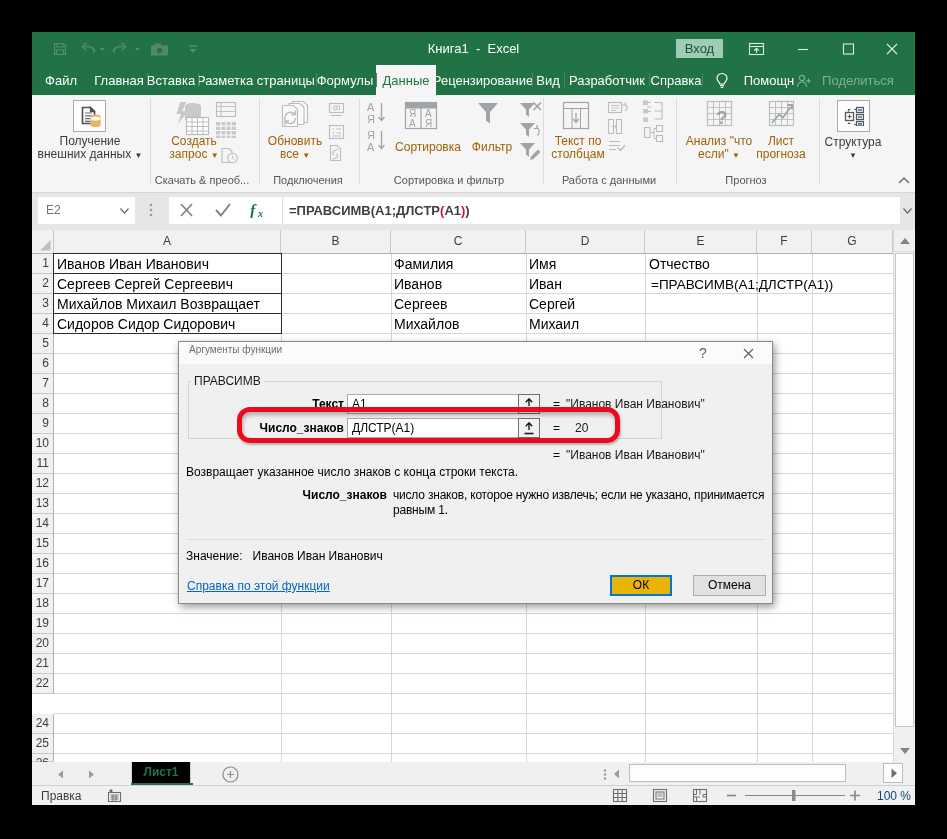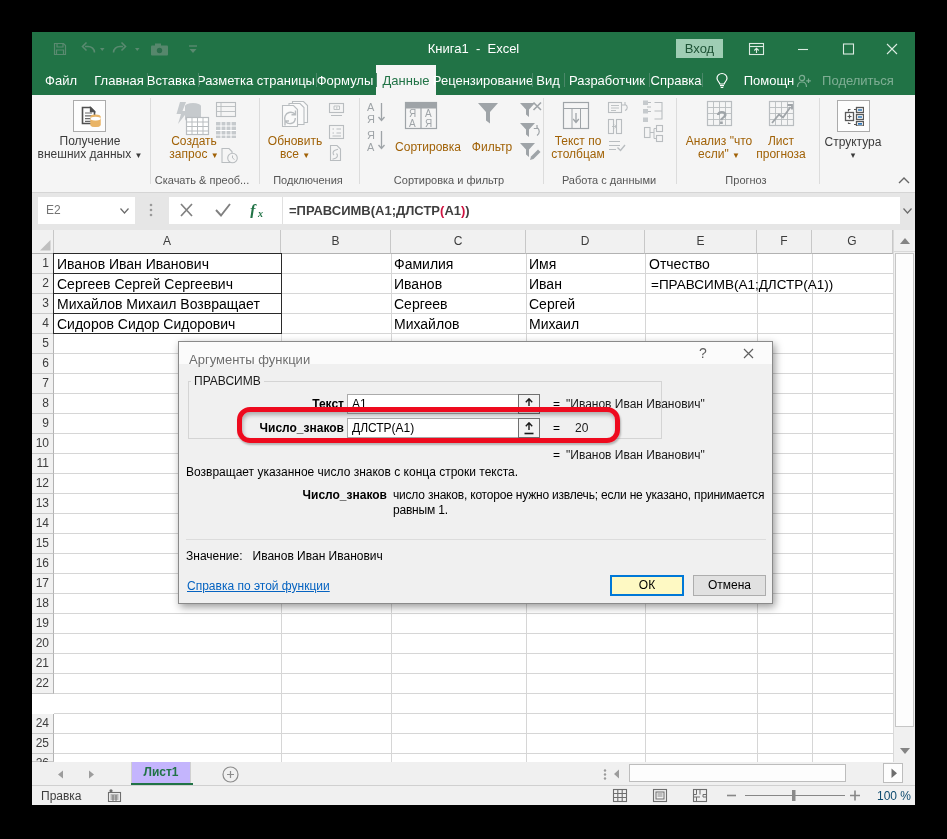--- a/index.html
+++ b/index.html
@@ -343,21 +343,21 @@
           <path d="M0 0 L10 0 L5 6 Z" fill="#848484"></path>
         </svg>
 </div>
     </div>
 
 <div id="sheetbar">
   <svg class="abs" style="left:25px;top:8px" width="45" height="9" viewBox="0 0 45 9">
     <path d="M6 0.5 L6 8.5 L1 4.5 Z" fill="#9c9c9c"></path>
     <path d="M32 0.5 L32 8.5 L37 4.5 Z" fill="#9c9c9c"></path>
   </svg>
-  <div class="abs" style="left:99px;top:0;width:60px;height:21px;background:#c4b5fd;border-left:1px solid #d0d0d0;border-right:1px solid #d0d0d0;color:#217346;font-weight:bold;text-align:center;line-height:21px;">Лист1</div>
+  <div class="abs" style="left:99px;top:0;width:60px;height:21px;background:#000000;border-left:1px solid #d0d0d0;border-right:1px solid #d0d0d0;color:#217346;font-weight:bold;text-align:center;line-height:21px;">Лист1</div>
   <div class="abs" style="left:99px;top:21px;width:62px;height:2px;background:#217346;"></div>
   <svg class="abs" style="left:190px;top:4px" width="17" height="17" viewBox="0 0 17 17" fill="none" stroke="#8c8c8c" stroke-width="1.2">
     <circle cx="8.5" cy="8.5" r="7.5"></circle>
         <path d="M8.5 5 L8.5 12 M5 8.5 L12 8.5"></path>
   </svg>
   <svg class="abs" style="left:571px;top:7px" width="4" height="11" viewBox="0 0 4 11" fill="#9a9a9a">
     <circle cx="2" cy="1.5" r="1.2"></circle>
         <circle cx="2" cy="5.5" r="1.2"></circle>
         <circle cx="2" cy="9.5" r="1.2"></circle>
   </svg>
@@ -392,21 +392,21 @@
     <path d="M19 6.5 L119 6.5" stroke-width="1"></path>
     <rect x="66" y="1" width="3.5" height="11" fill="#8a8a8a" stroke="none"></rect>
     <path d="M124 6.5 L134 6.5 M129 1.5 L129 11.5" stroke-width="1.6"></path>
   </svg>
   <div class="abs" style="left:845px;top:3px;color:#0c4a6e;">100 %</div>
 </div>
 </div>
 
 <div id="dlg">
   <div class="abs" style="left:0;top:0;width:593px;height:22px;background:#fbfbfb;"></div>
-  <div class="abs" style="left:10px;top:10px;color:#6e6e6e;font-size:13px;">Аргументы функции</div>
+  <div class="abs" style="left:10px;top:2px;color:#6e6e6e;font-size:10px;">Аргументы функции</div>
   <div class="abs" style="left:520px;top:3px;color:#5f5f5f;font-size:14px;">?</div>
   <svg class="abs" style="left:564px;top:6px" width="11" height="11" viewBox="0 0 11 11" stroke="#5f5f5f" stroke-width="1.2">
       <path d="M1 1 L10 10 M10 1 L1 10"></path>
     </svg>
   <fieldset class="abs" style="left:9px;top:32px;width:474px;height:65px;border:1px solid #d4d4d4;">
     <legend style="font-size:12px;color:#1a1a1a;padding:0 3px;margin-left:2px;">ПРАВСИМВ</legend>
   </fieldset>
   <div class="lbl" style="left:65px;top:55px;width:100px;">Текст</div>
   <div class="inp" style="top:52px;">A1</div>
   <div class="spin" style="top:52px;"><svg width="12" height="13" style="margin:3px 0 0 4px" viewBox="0 0 12 13" fill="none" stroke="#1a1a1a">
@@ -424,17 +424,17 @@
   <div class="abs" style="left:374px;top:79px;">=</div>
   <div class="abs" style="left:396px;top:79px;color:#1a1a1a;">20</div>
   <div class="abs" style="left:374px;top:106px;">=</div>
   <div class="abs" style="left:387px;top:106px;color:#1a1a1a;">"Иванов Иван Иванович"</div>
   <div class="abs" style="left:7px;top:123px;">Возвращает указанное число знаков с конца строки текста.</div>
   <div class="lbl" style="left:108px;top:146px;width:100px;">Число_знаков</div>
   <div class="abs" style="left:214px;top:146px;width:384px;line-height:15px;letter-spacing:-0.2px;">число знаков, которое нужно извлечь; если не указано, принимается равным 1.</div>
   <div class="abs" style="left:7px;top:197px;width:580px;height:1px;background:#dcdcdc;"></div>
   <div class="abs" style="left:7px;top:207px;">Значение:&nbsp;&nbsp; Иванов Иван Иванович</div>
   <div class="abs" style="left:8px;top:237px;color:#0563c1;text-decoration:underline;">Справка по этой функции</div>
-  <div class="abs" style="left:431px;top:233px;width:74px;height:21px;background:#fef9c3;border:2px solid #0078d7;text-align:center;line-height:17px;">ОК</div>
+  <div class="abs" style="left:431px;top:233px;width:62px;height:21px;background:#eab308;border:2px solid #0078d7;text-align:center;line-height:17px;">ОК</div>
   <div class="abs" style="left:514px;top:233px;width:73px;height:21px;background:#e1e1e1;border:1px solid #adadad;text-align:center;line-height:19px;">Отмена</div>
 </div>
 
 <div class="abs" style="left:237px;top:407px;width:383px;height:36px;border:5px solid #ee0a1e;border-radius:13px;box-shadow:1px 2px 2px rgba(0,0,0,0.25), inset 1px 3px 4px rgba(0,0,0,0.28);"></div>
 
 </body></html>

